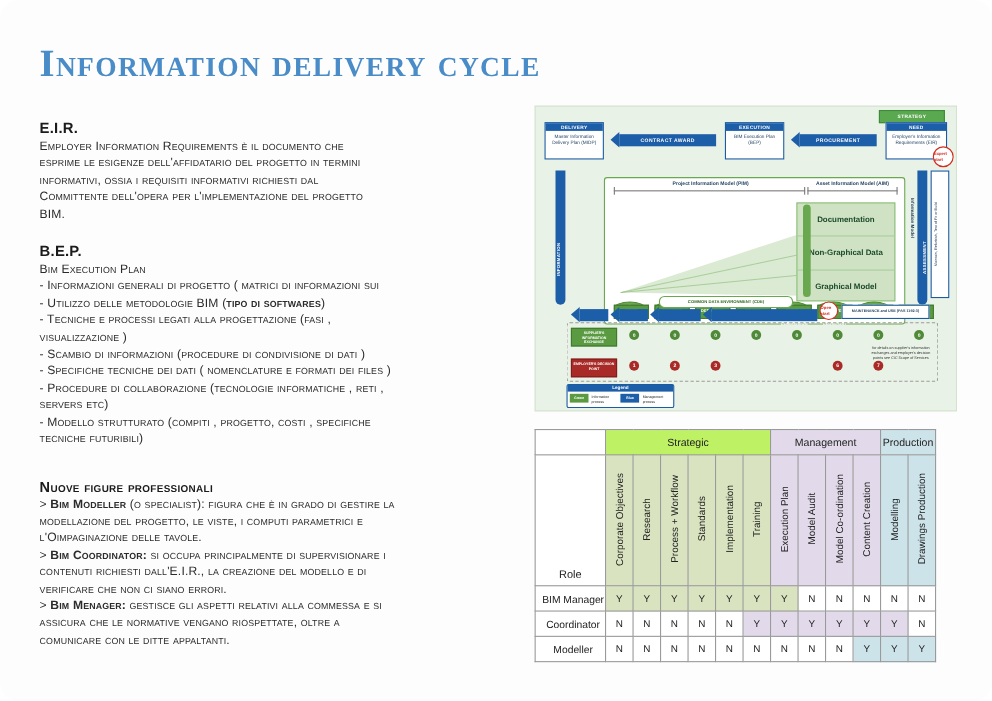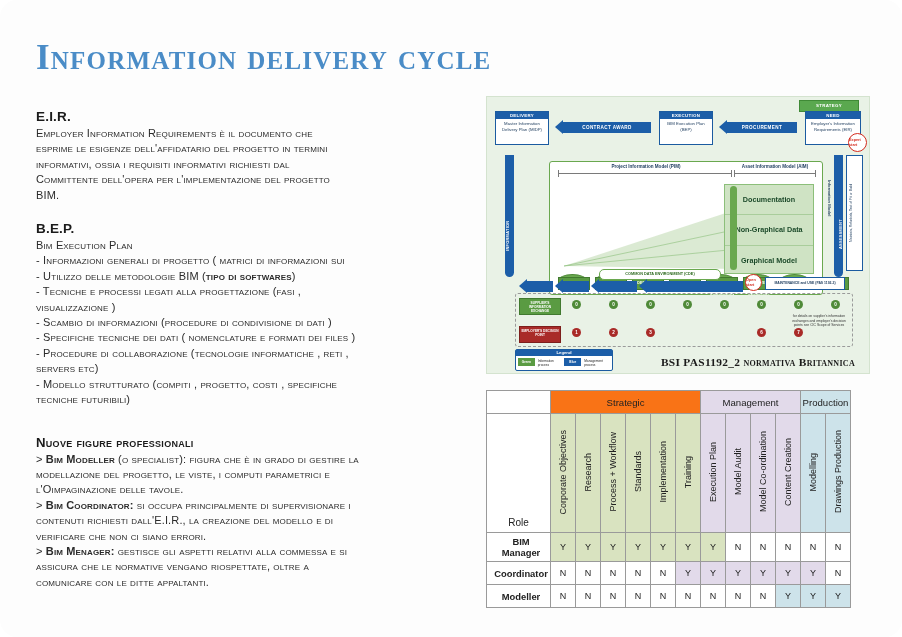--- a/index.html
+++ b/index.html
@@ -210,40 +210,40 @@
     position:absolute;left:486px;top:390px;
     border-collapse:collapse;
     font-size:9px;
   }
   .matrix td,.matrix th{
     border:1px solid #9a9a9a;
     text-align:center;vertical-align:middle;
     padding:0;background:#fff;font-weight:normal;
   }
   .grp{font-size:9.6px;height:22px;color:#222;}
-  .grp.strategic{background:#f97316;margin-top:46px;}
+  .grp.strategic{background:#bef264;margin-top:46px;}
   .grp.management{background:#e2daea;margin-top:47px;}
   .grp.production{background:#cde3ea;}
   .vhead{
     height:118px;width:24px;
   }
   .vhead span{
     writing-mode:vertical-rl;transform:rotate(180deg);
     font-size:9px;color:#222;white-space:nowrap;
     display:inline-block;
   }
   .vhead.strategic{background:#d9e3c0;}
   .vhead.management{background:#e2daea;}
   .vhead.production{background:#cde3ea;}
   .rolecell{
     width:58px;text-align:left;padding-left:5px;
     font-size:10px;color:#222;
   }
   .rolecell.hdr{vertical-align:bottom;padding-bottom:4px;}
-  .rolecell.name{font-weight:bold;font-size:9.4px;line-height:11px;padding:3px 0 3px 5px;}
+  .rolecell.name{font-weight:normal;font-size:9.4px;line-height:11px;padding:3px 0 3px 5px;}
   .cell{width:24px;height:22px;color:#222;}
   .cell.s-green{background:#d9e3c0;}
   .cell.s-purple{background:#e2daea;}
   .cell.s-blue{background:#cde3ea;}
 </style>
 </head>
 <body>
 
 <div class="page">
 
@@ -399,21 +399,20 @@
     <div class="legend">
       <div class="legend-h">Legend</div>
       <div class="legend-row">
         <div class="legend-sw" style="background:#5a9b42;">Green</div>
         <div class="legend-tx">Information process</div>
         <div class="legend-sw" style="background:#1c5ea8;">Blue</div>
         <div class="legend-tx">Management process</div>
       </div>
     </div>
 
-    <div class="dg-caption">BSI PAS1192_2 normativa Britannica</div>
   </div>
 
   <table class="matrix">
     <tbody>
         <tr>
       <td class="rolecell"></td>
       <td class="grp strategic" colspan="6">Strategic</td>
       <td class="grp management" colspan="4">Management</td>
       <td class="grp production" colspan="2">Production</td>
     </tr>

